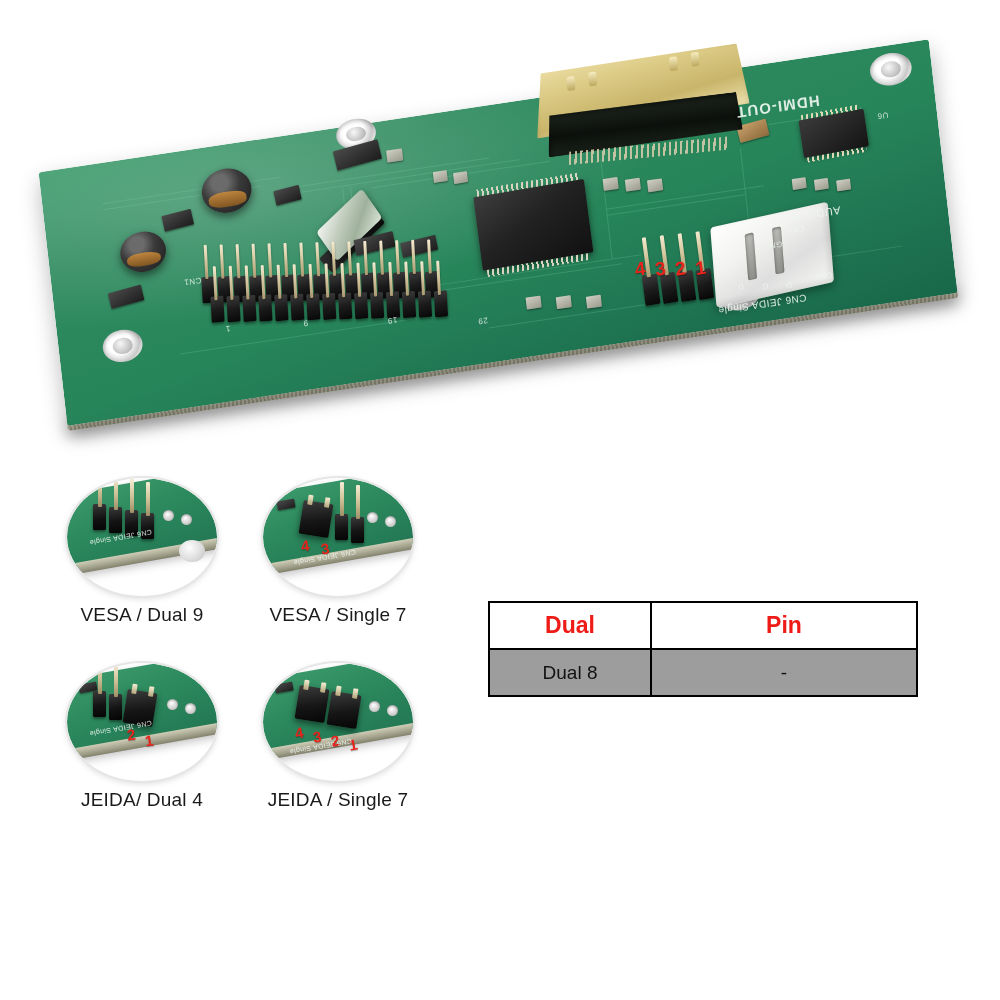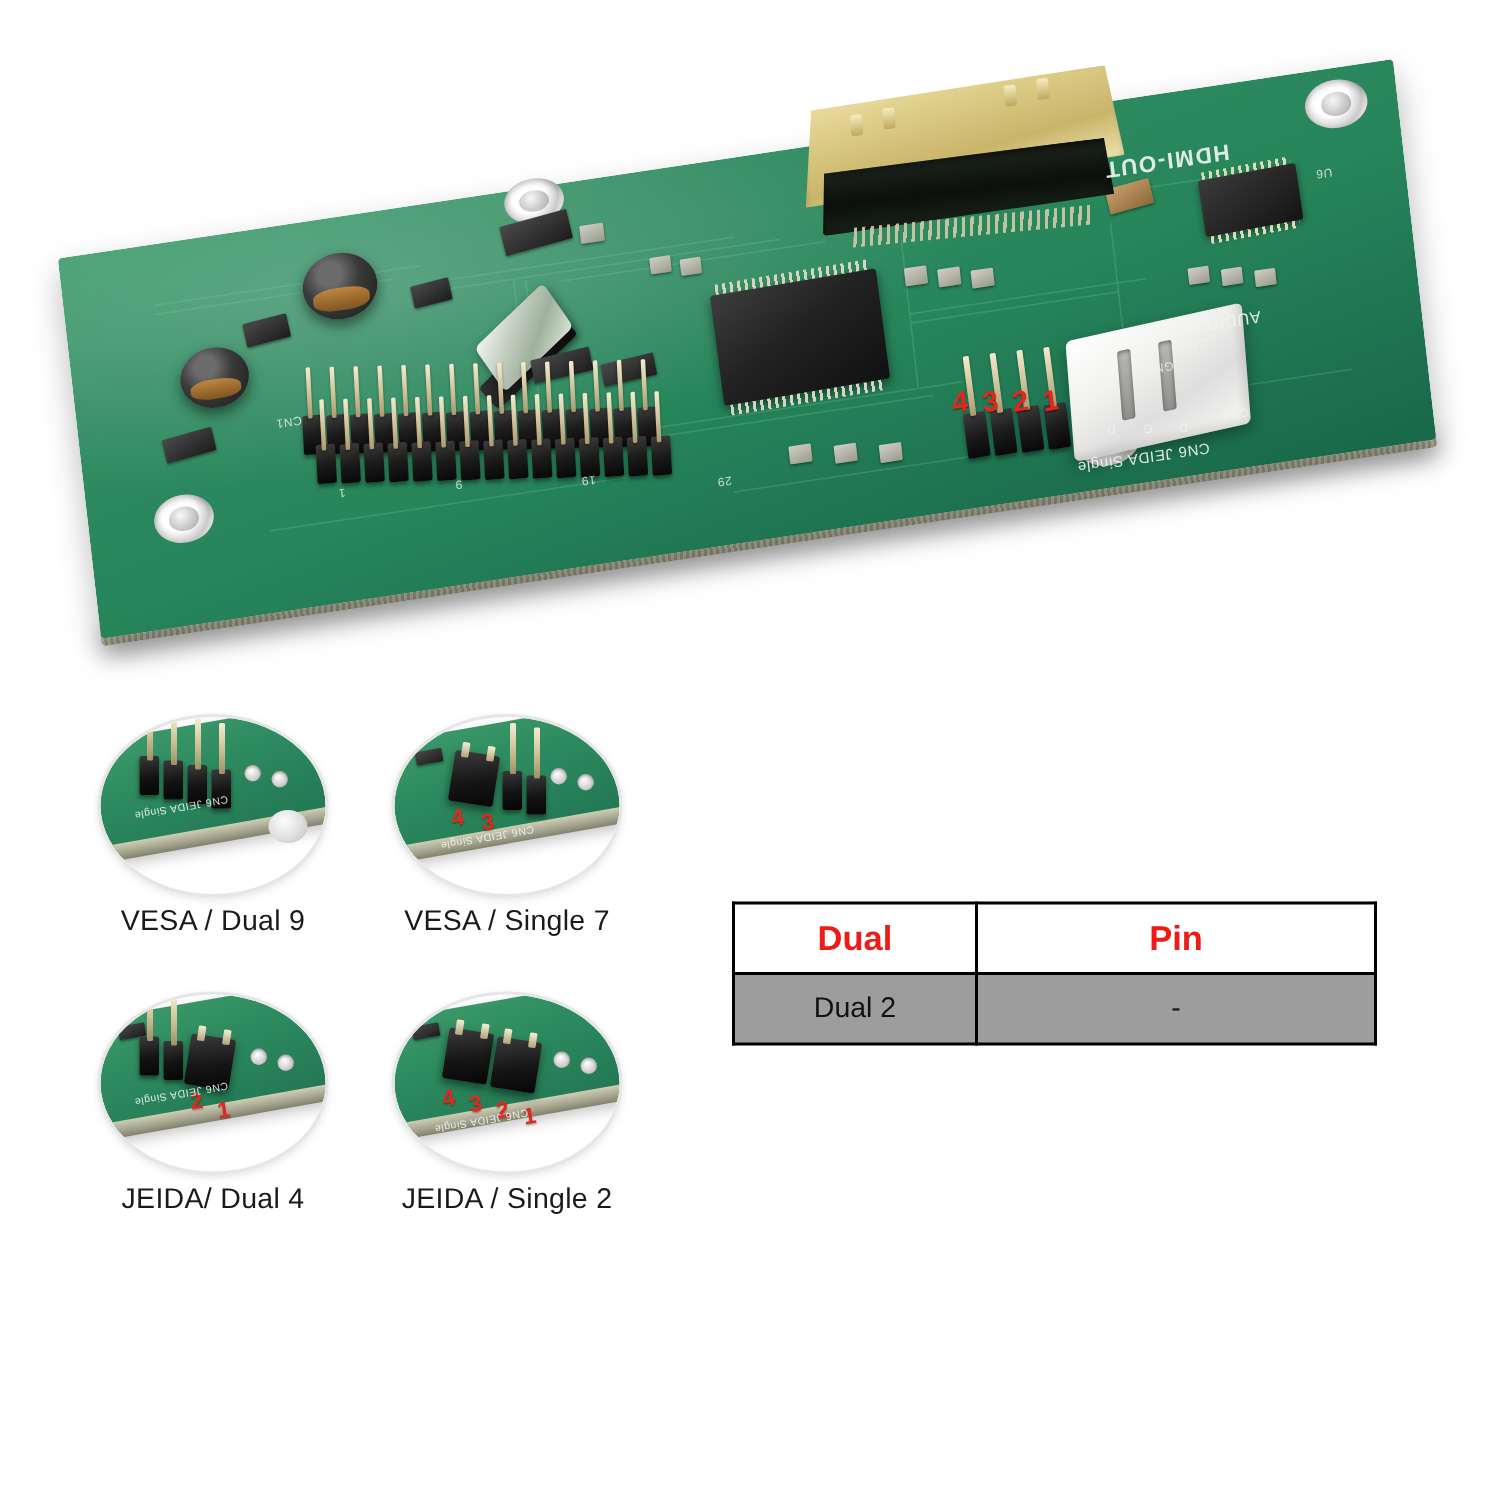--- a/index.html
+++ b/index.html
@@ -542,33 +542,33 @@
         <div class="smd" style="left:12px;top:20px;width:18px;height:9px;transform:rotate(-10deg);"></div>
         <div class="jumper" style="left:34px;top:24px;transform:rotate(9deg);"></div>
         <div class="jumper" style="left:66px;top:30px;transform:rotate(9deg);"></div>
         <span class="lnum" style="left:32px;top:62px;transform:rotate(-10deg);">4</span>
         <span class="lnum" style="left:50px;top:66px;transform:rotate(-10deg);">3</span>
         <span class="lnum" style="left:68px;top:70px;transform:rotate(-10deg);">2</span>
         <span class="lnum" style="left:86px;top:74px;transform:rotate(-10deg);">1</span>
         <span class="lens-silk" style="left:26px;top:80px;">CN6  JEIDA  Single</span>
       </div>
     </div>
-    <div class="callout-label">JEIDA / Single 2</div>
+    <div class="callout-label">JEIDA / Single 7</div>
   </div>
 
 </div>
 
 <table id="mode-table">
   <thead>
     <tr>
       <th class="col-mode">Dual</th>
       <th>Pin</th>
     </tr>
   </thead>
   <tbody>
     <tr class="tone-dark">
-      <td>Dual 2</td>
+      <td>Dual 8</td>
       <td>
         <span>-</span><span class="rednum"></span><span></span><span class="rednum"></span>
       </td>
     </tr>
   </tbody>
 </table>
 
 </body></html>

